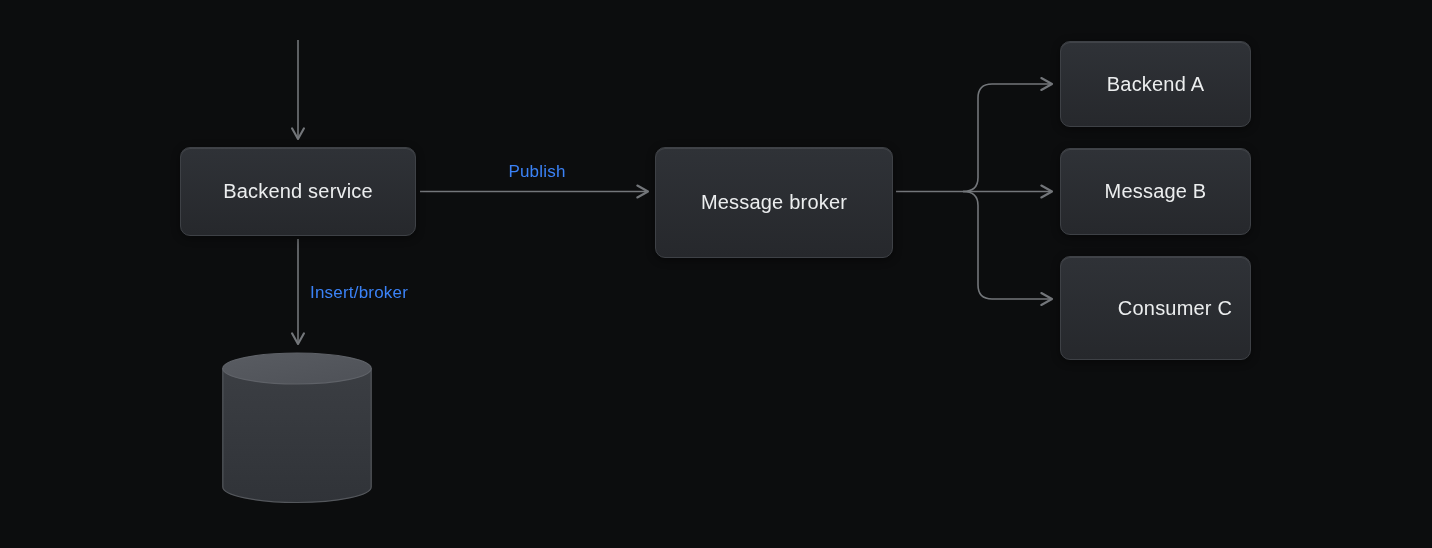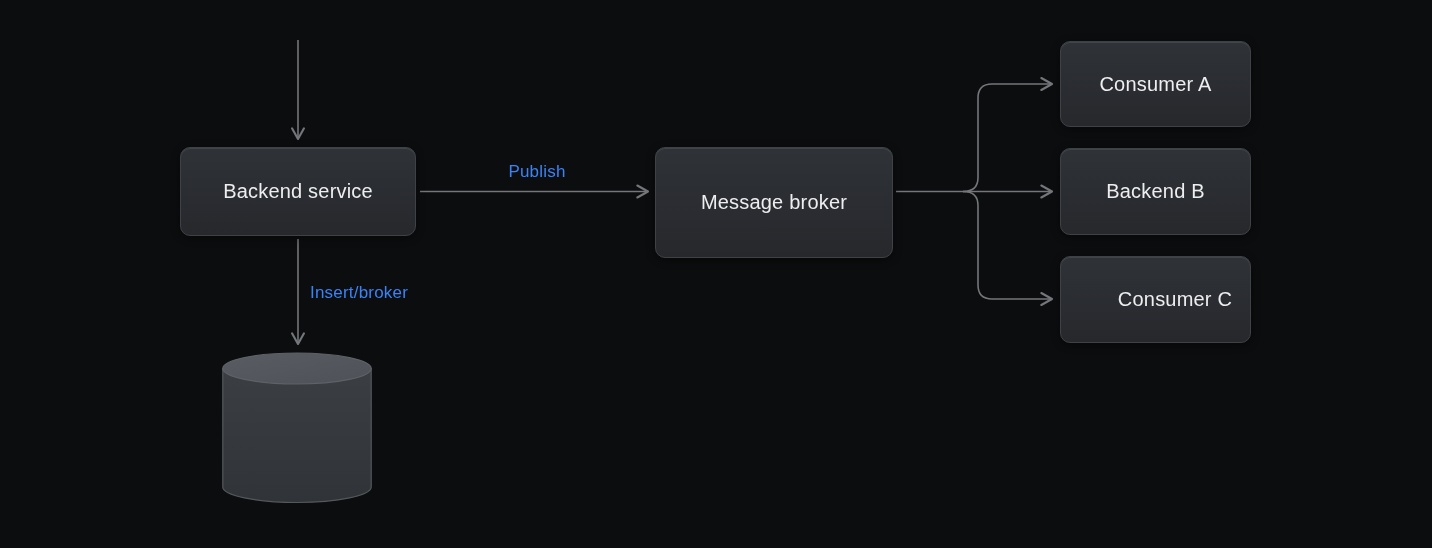--- a/index.html
+++ b/index.html
@@ -30,21 +30,21 @@
     border-radius: 10px;
     box-shadow: inset 0 1px 0 rgba(255,255,255,0.09), 0 2px 8px rgba(0,0,0,0.45);
     color: #eceeef;
     font-size: 20px;
     letter-spacing: 0.2px;
   }
   .node-backend   { left: 180px;  top: 147px; width: 236px; height: 89px; }
   .node-broker    { left: 655px;  top: 147px; width: 238px; height: 111px; }
   .node-consumer-a{ left: 1060px; top: 41px;  width: 191px; height: 86px; }
   .node-consumer-b{ left: 1060px; top: 148px; width: 191px; height: 87px; }
-  .node-consumer-c{ left: 1060px; top: 256px; width: 191px; height: 87px; padding-left: 39px; }
+  .node-consumer-c{ left: 1060px; top: 256px; width: 191px; height: 104px; padding-left: 39px; }
   .edge-label {
     position: absolute;
     color: #3b82f6;
     font-size: 17px;
     letter-spacing: 0.2px;
     line-height: 26px;
     white-space: nowrap;
   }
   .label-publish { left: 457px; top: 159px; width: 160px; text-align: center; }
   .label-insert  { left: 310px; top: 280px; }
@@ -89,25 +89,25 @@
 
   <div class="node node-backend">
     <span>Backend service</span>
   </div>
 
   <div class="node node-broker">
     <span>Message broker</span>
   </div>
 
   <div class="node node-consumer-a">
-    <span>Consumer A</span>
+    <span>Backend A</span>
   </div>
 
   <div class="node node-consumer-b">
-    <span>Backend B</span>
+    <span>Message B</span>
   </div>
 
   <div class="node node-consumer-c">
     <span>Consumer C</span>
   </div>
 
   <div class="edge-label label-publish">Publish</div>
 
   <div class="edge-label label-insert">Insert/broker</div>
 

